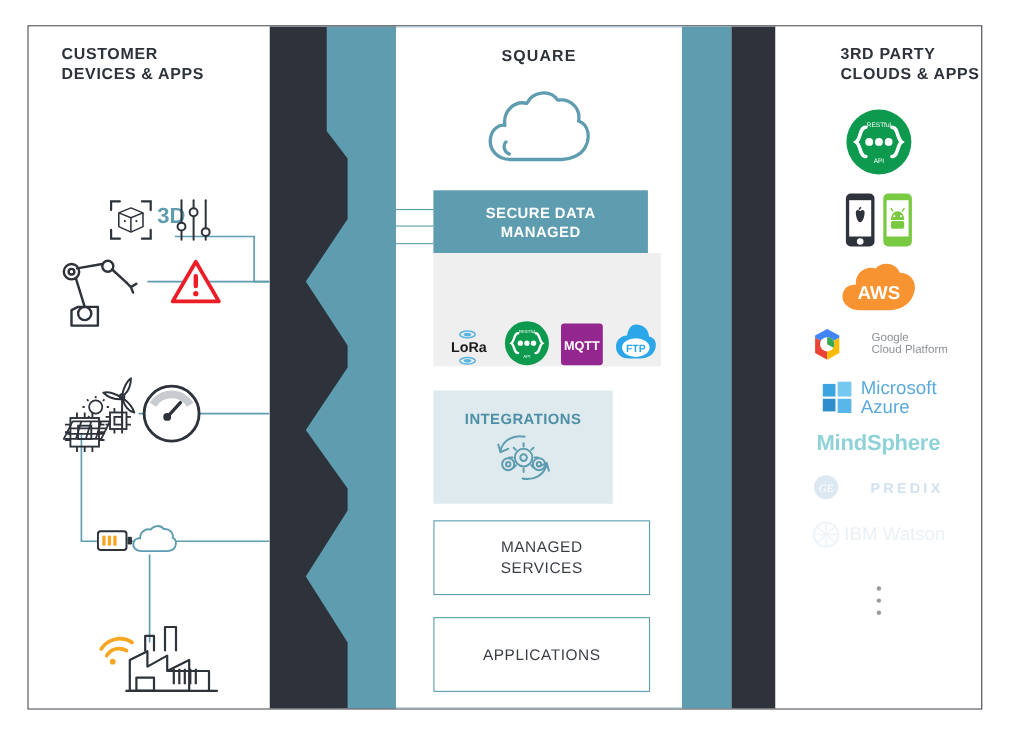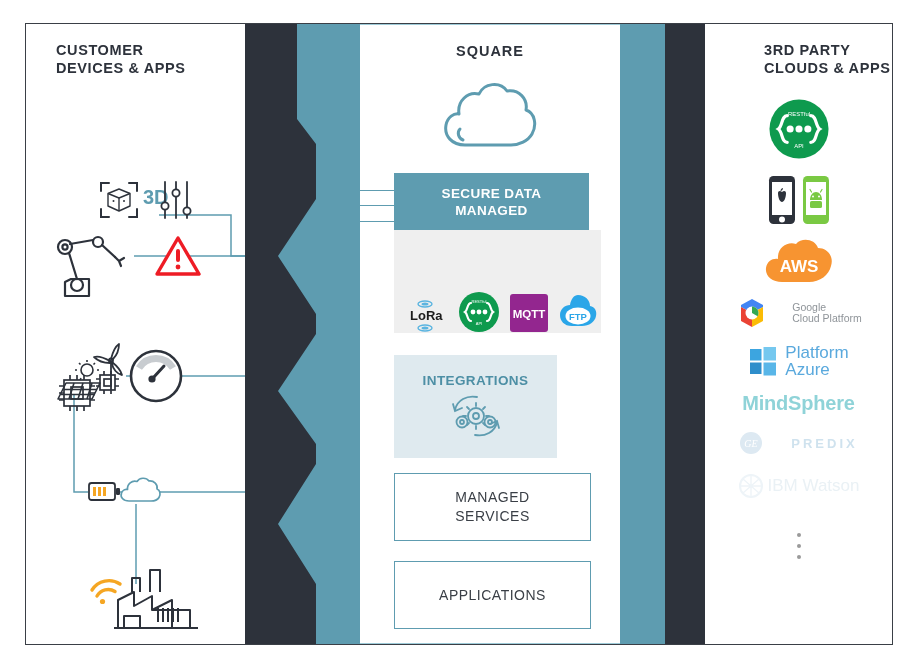--- a/index.html
+++ b/index.html
@@ -398,21 +398,21 @@
 Cloud Platform</div>
         </div>
 
         <div class="logo-row" style="gap:7px;margin-bottom:14px;">
           <svg width="30" height="30" viewBox="0 0 30 30">
             <rect x="2" y="3" width="11.5" height="11.5" fill="#3ca5e0"></rect>
             <rect x="15.5" y="1" width="12.5" height="13.5" fill="#75c8ef"></rect>
             <rect x="2" y="16.5" width="11.5" height="11.5" fill="#2e8ecb"></rect>
             <rect x="15.5" y="16.5" width="12.5" height="13" fill="#59b6e8"></rect>
           </svg>
-          <div class="lbl-ms" style="white-space:pre-line;">Platform
+          <div class="lbl-ms" style="white-space:pre-line;">Microsoft
 Azure</div>
         </div>
 
         <div class="logo-row lbl-mindsphere" style="margin-bottom:16px;">
           <span>MindSphere</span>
         </div>
 
         <div class="logo-row" style="gap:28px;margin-bottom:18px;">
           <svg width="24" height="24" viewBox="0 0 24 24">
             <circle cx="12" cy="12" r="11" fill="#dde9f2"></circle>

